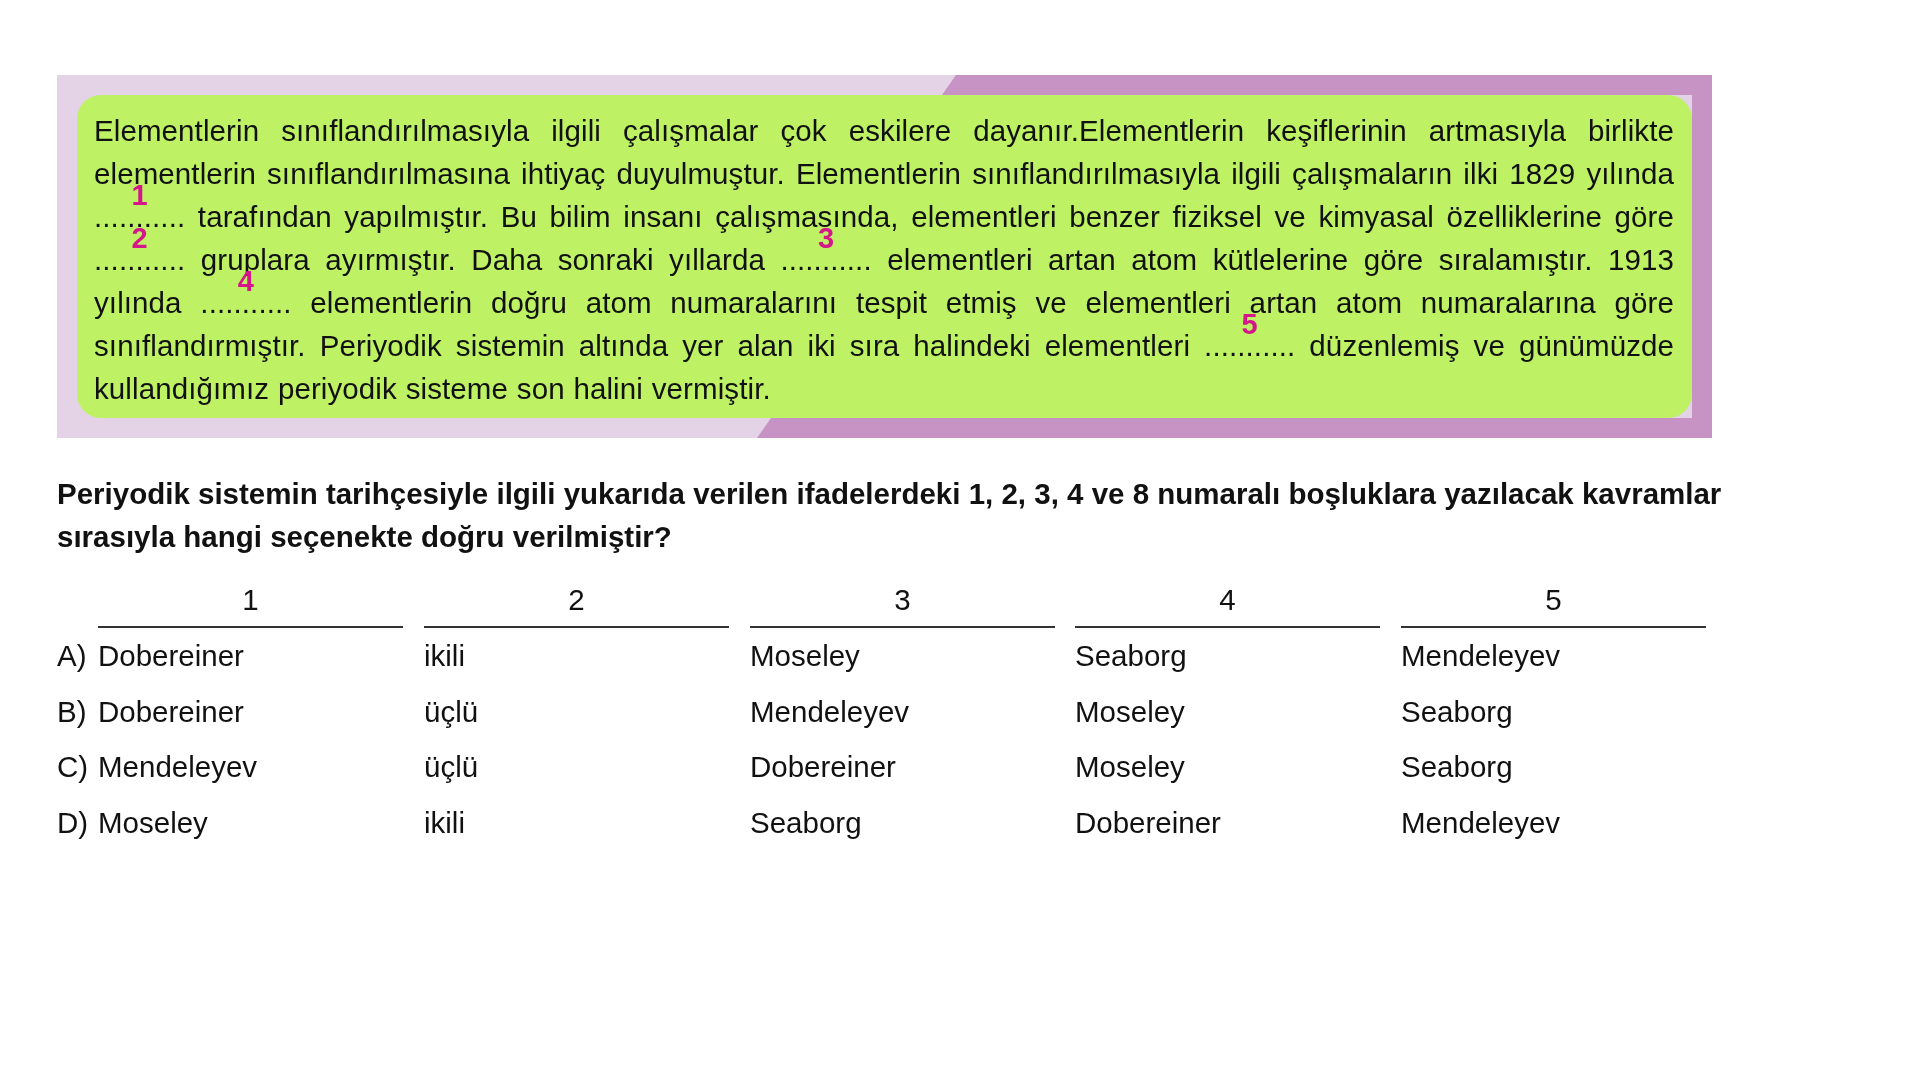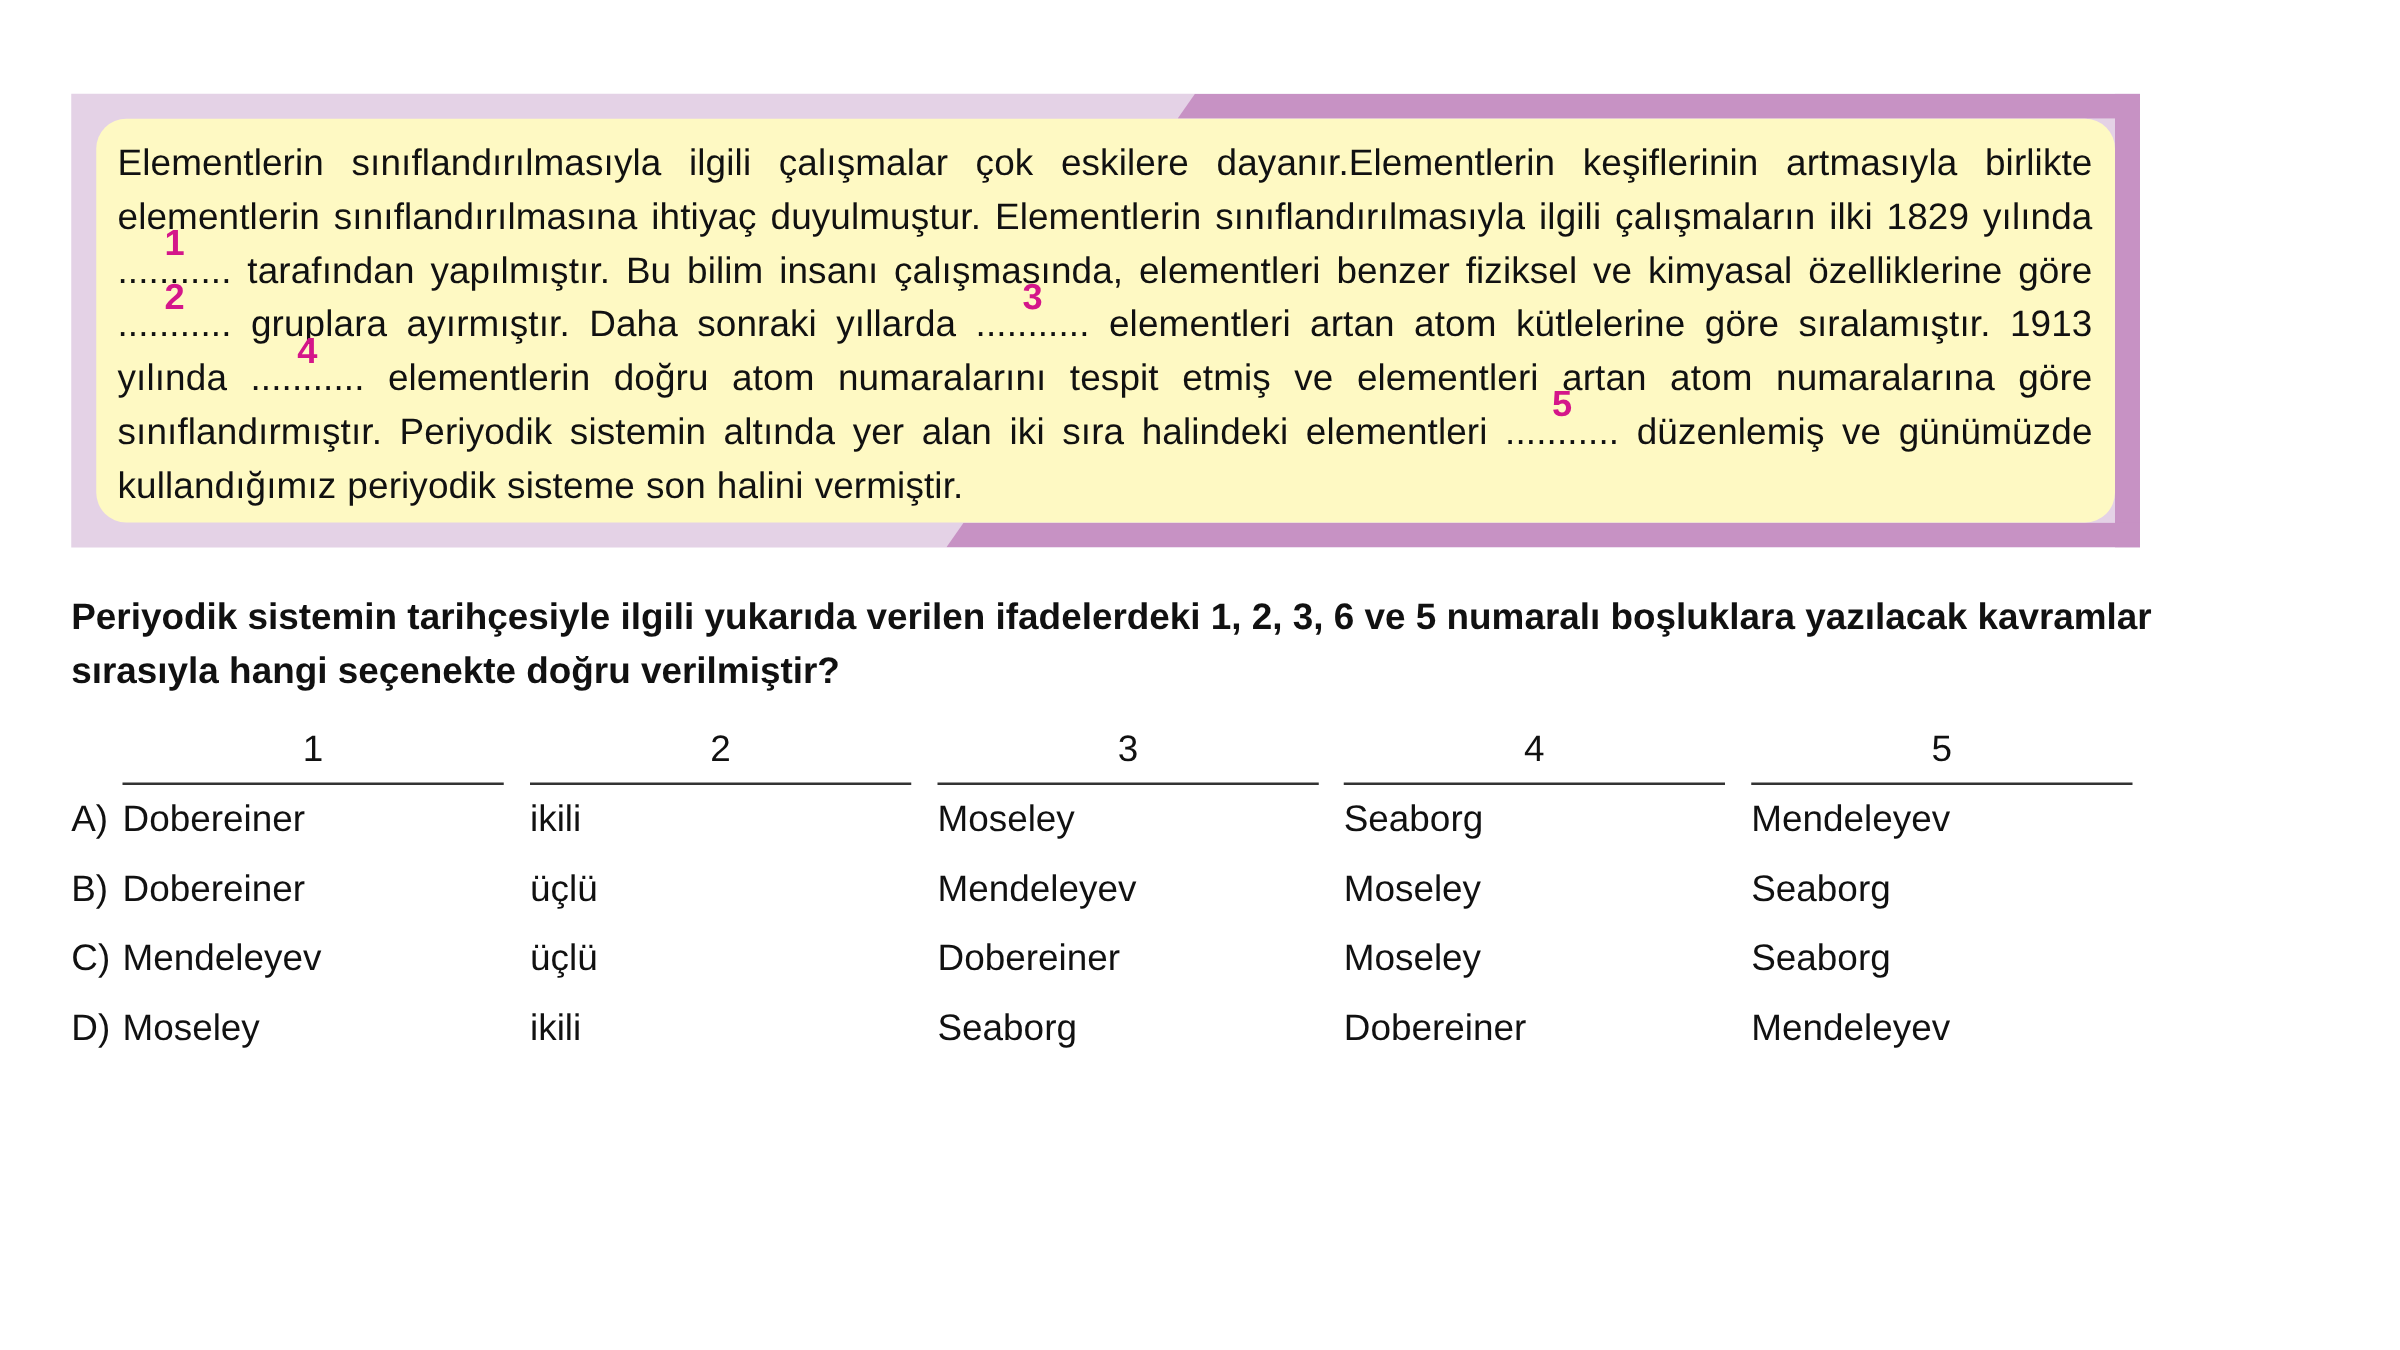--- a/index.html
+++ b/index.html
@@ -54,21 +54,21 @@
       bottom: 0;
       width: 20px;
       background: #c792c4;
     }
     .panel {
       position: absolute;
       left: 20px;
       top: 20px;
       right: 20px;
       bottom: 20px;
-      background: #fef9c3;
+      background: #bef264;
       border-radius: 24px;
       box-sizing: border-box;
       padding: 14px 18px 0 17px;
     }
     .passage {
       margin: 0;
       font-size: 29.5px;
       line-height: 43px;
       text-align: justify;
       text-align-last: left;
@@ -153,21 +153,21 @@
 
 <div class="frame">
   <div class="band-top"></div>
   <div class="band-right"></div>
   <div class="band-bottom"></div>
   <div class="panel">
     <p class="passage"><span>Elementlerin sınıflandırılmasıyla ilgili çalışmalar çok eskilere dayanır.Elementlerin keşiflerinin artmasıyla birlikte elementlerin sınıflandırılmasına ihtiyaç duyulmuştur. Elementlerin sınıflandırılmasıyla ilgili çalışmaların ilki 1829 yılında </span><span class="blank"><span>...........</span><span class="num">1</span></span><span> tarafından yapılmıştır. Bu bilim insanı çalışmasında, elementleri benzer fiziksel ve kimyasal özel­likle­rine göre </span><span class="blank"><span>...........</span><span class="num">2</span></span><span> gruplara ayırmıştır. Daha sonraki yıllarda </span><span class="blank"><span>...........</span><span class="num">3</span></span><span> elementleri artan atom kütlelerine göre sıralamıştır. 1913 yılında </span><span class="blank"><span>...........</span><span class="num">4</span></span><span> elementlerin doğru atom numaralarını tespit etmiş ve elementleri artan atom numaralarına göre sınıflandırmıştır. Periyodik sistemin altında yer alan iki sıra halindeki elementleri </span><span class="blank"><span>...........</span><span class="num">5</span></span><span> dü­zenlemiş ve günümüzde kullandığımız periyodik sisteme son halini vermiştir.</span></p>
   </div>
 </div>
 
-<p class="question">Periyodik sistemin tarihçesiyle ilgili yukarıda verilen ifadelerdeki 1, 2, 3, 6 ve 5 numaralı boşluklara yazılacak kavramlar sırasıyla hangi seçenekte doğru verilmiştir?</p>
+<p class="question">Periyodik sistemin tarihçesiyle ilgili yukarıda verilen ifadelerdeki 1, 2, 3, 4 ve 8 numaralı boşluklara yazılacak kavramlar sırasıyla hangi seçenekte doğru verilmiştir?</p>
 
 <div class="options">
   <div class="opt-header">
     <div class="col-head c1">1</div>
     <div class="col-head c2">2</div>
     <div class="col-head c3">3</div>
     <div class="col-head c4">4</div>
     <div class="col-head c5">5</div>
   </div>
 

